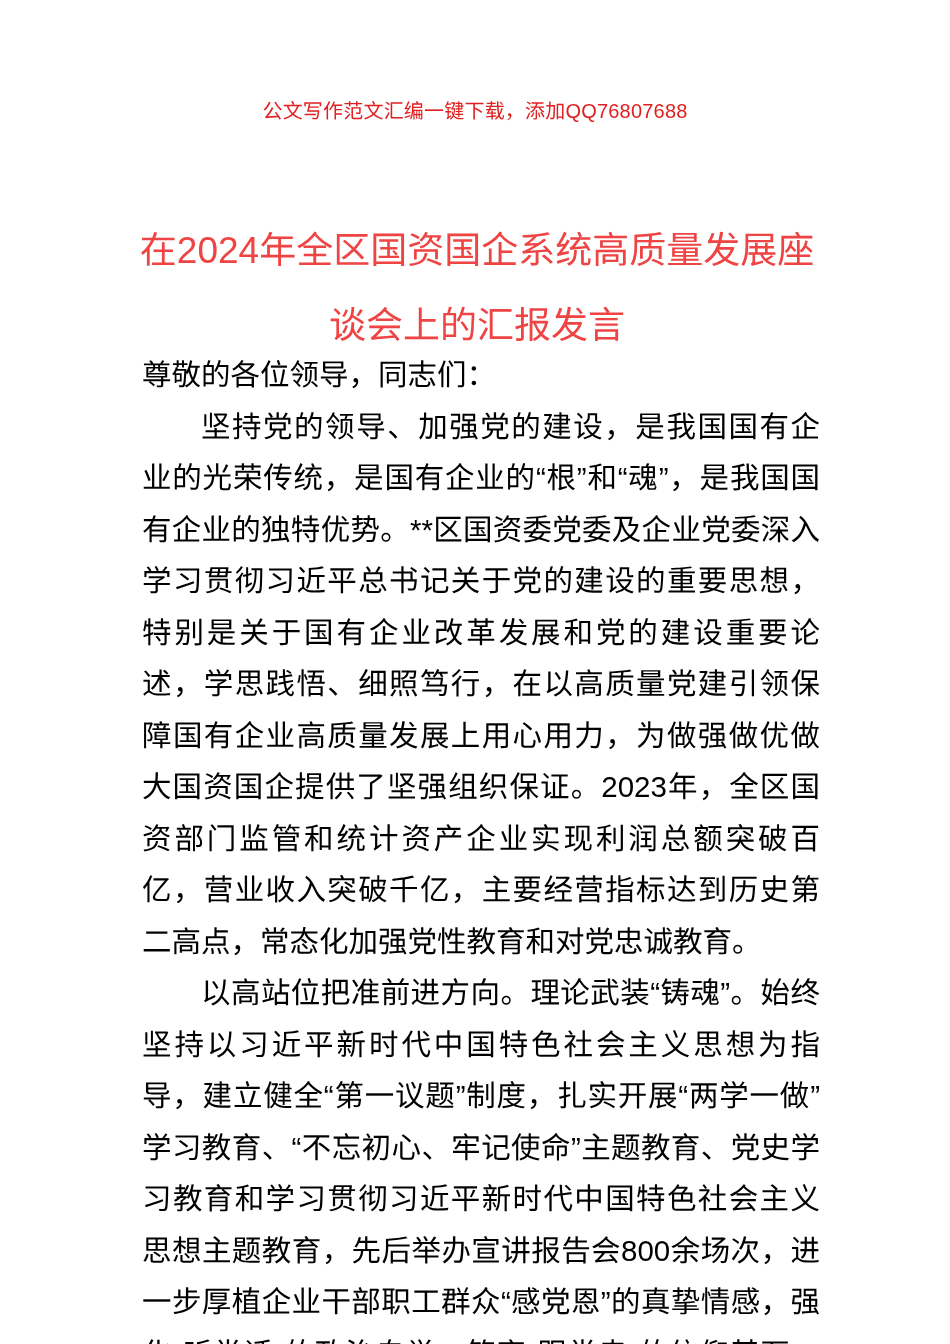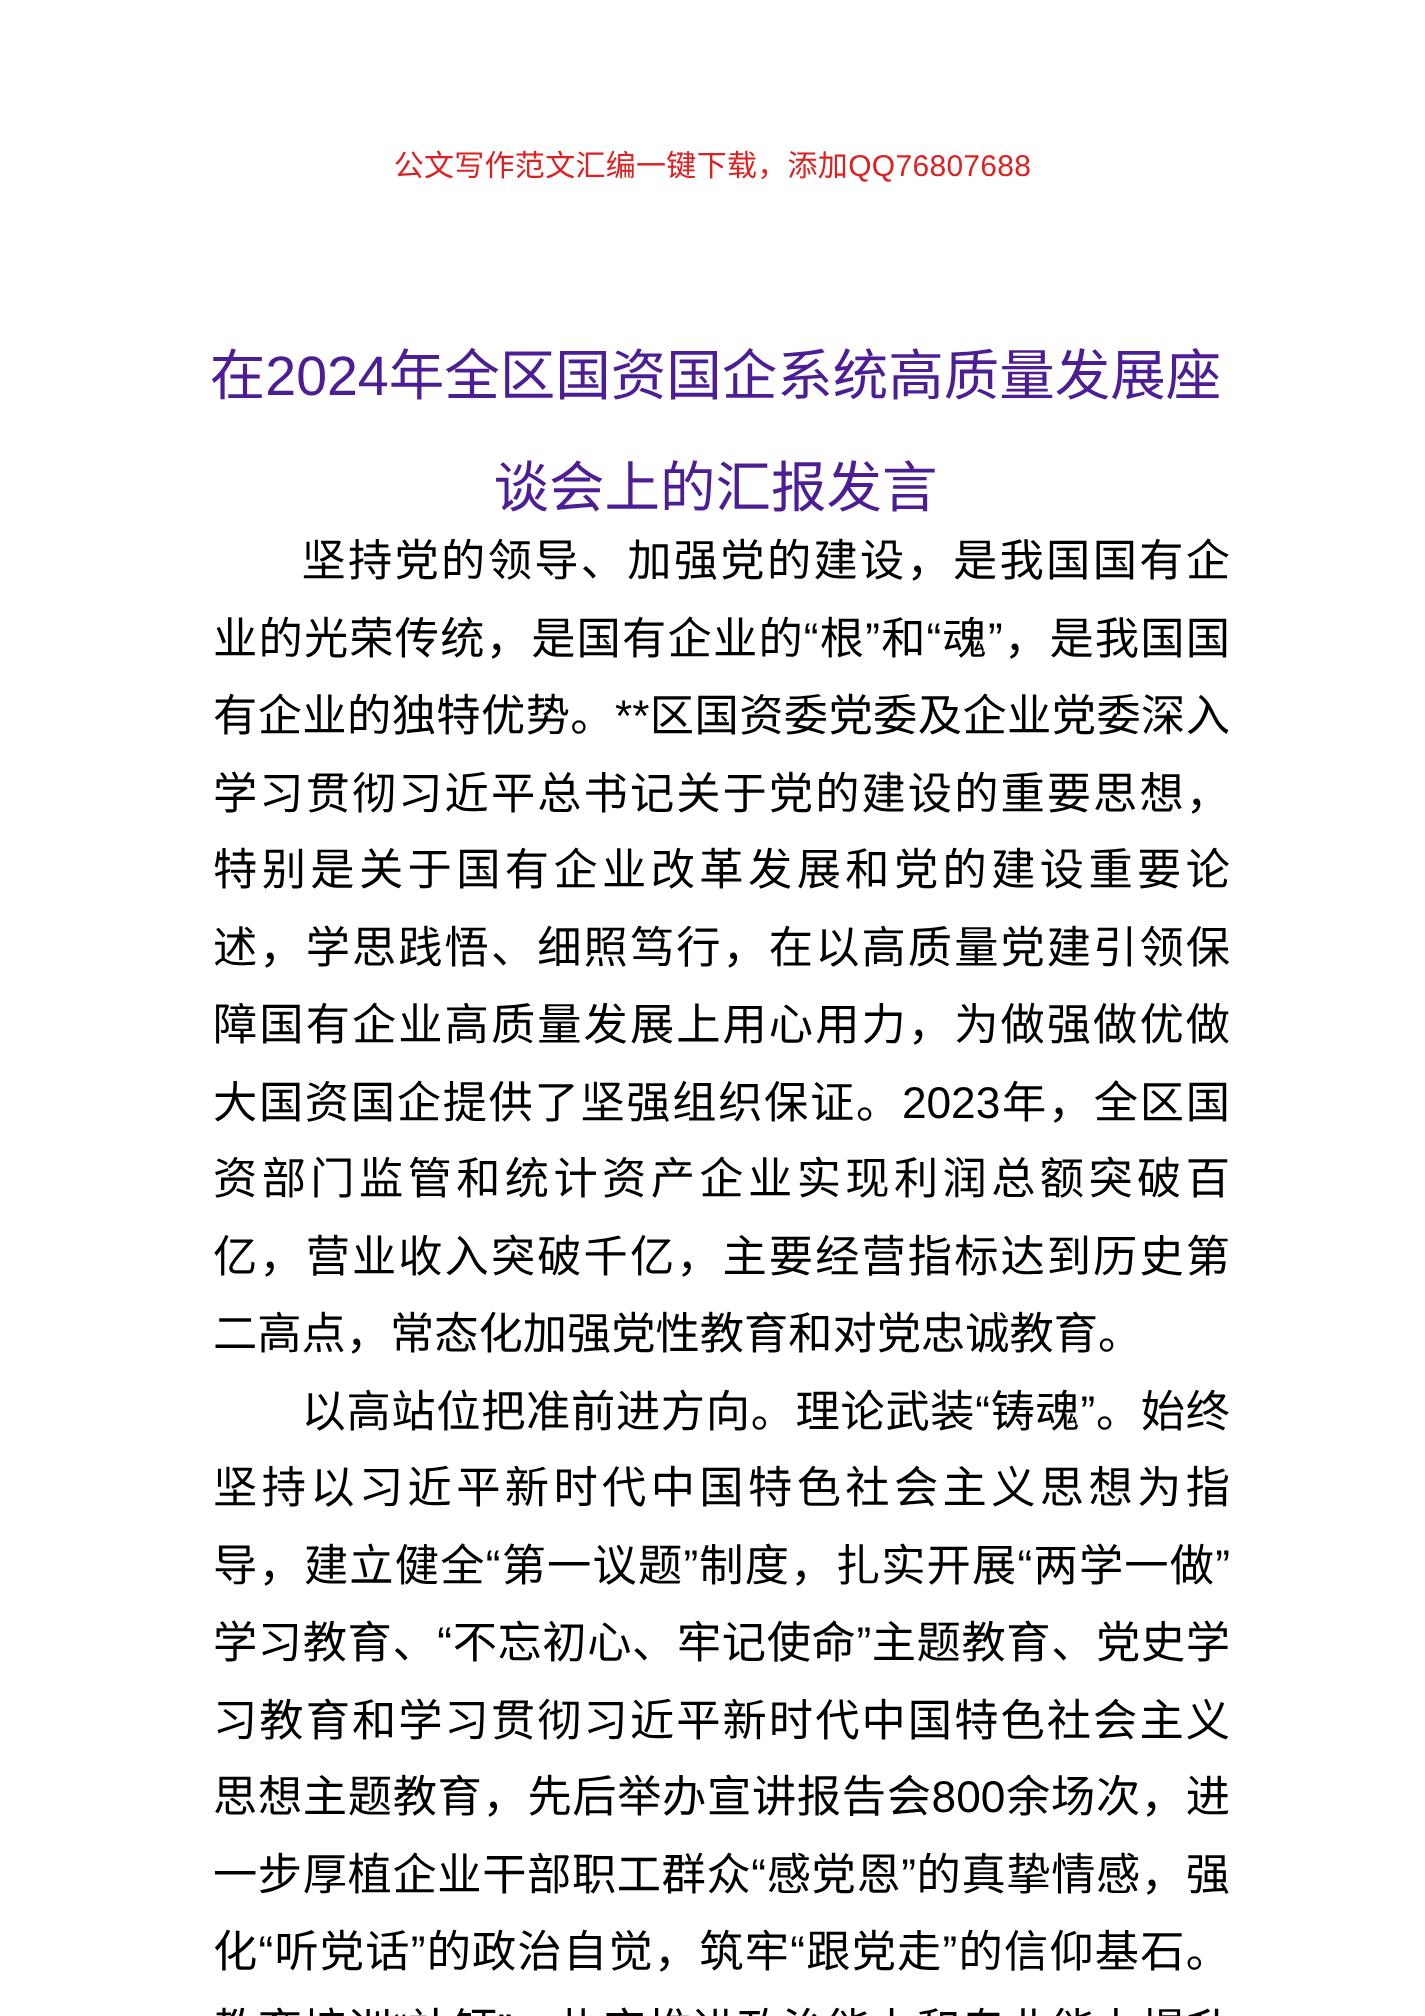--- a/index.html
+++ b/index.html
@@ -39,21 +39,21 @@
   .doc-title {
     position: absolute;
     top: 172px;
     left: 137px;
     width: 680px;
     font-size: 37px;
     line-height: 75px;
     font-weight: 400;
     text-align: center;
     letter-spacing: 0px;
-    color: #4c1d95;
+    color: #ef4444;
   }
   
   .doc-body {
     position: absolute;
     top: 333px;
     left: 142px;
     width: 678px;
     font-size: 29.5px;
     line-height: 51.5px;
     color: #000000;
@@ -76,17 +76,18 @@
 </head>
 <body>
 
 <div class="page">
 
   <div class="promo-banner">公文写作范文汇编一键下载，添加QQ76807688</div>
 
   <h1 class="doc-title">在2024年全区国资国企系统高质量发展座谈会上的汇报发言</h1>
 
   <div class="doc-body">
+    <p class="salutation">尊敬的各位领导，同志们：</p>
     <p class="indented">坚持党的领导、加强党的建设，是我国国有企业的光荣传统，是国有企业的“根”和“魂”，是我国国有企业的独特优势。**区国资委党委及企业党委深入学习贯彻习近平总书记关于党的建设的重要思想，特别是关于国有企业改革发展和党的建设重要论述，学思践悟、细照笃行，在以高质量党建引领保障国有企业高质量发展上用心用力，为做强做优做大国资国企提供了坚强组织保证。2023年，全区国资部门监管和统计资产企业实现利润总额突破百亿，营业收入突破千亿，主要经营指标达到历史第二高点，常态化加强党性教育和对党忠诚教育。</p>
     <p class="indented">以高站位把准前进方向。理论武装“铸魂”。始终坚持以习近平新时代中国特色社会主义思想为指导，建立健全“第一议题”制度，扎实开展“两学一做”学习教育、“不忘初心、牢记使命”主题教育、党史学习教育和学习贯彻习近平新时代中国特色社会主义思想主题教育，先后举办宣讲报告会800余场次，进一步厚植企业干部职工群众“感党恩”的真挚情感，强化“听党话”的政治自觉，筑牢“跟党走”的信仰基石。教育培训“补钙”。扎实推进政治能力和专业能力提升“两大工程”建设，先后举办各类培训班100多期，实现对企业党委书记、党支部书记、专职党务工作人员和党员发展对象的全覆盖培训，教育培训党员干部职工10万余人次。常态化加强党性教育和对党忠诚教育，把党员培养成骨干、把骨干培养成党员、把党员骨干输送到重要岗位，真正让党员教育管理更好融入生产</p>
   </div>
 
 </div>
 
 </body></html>

